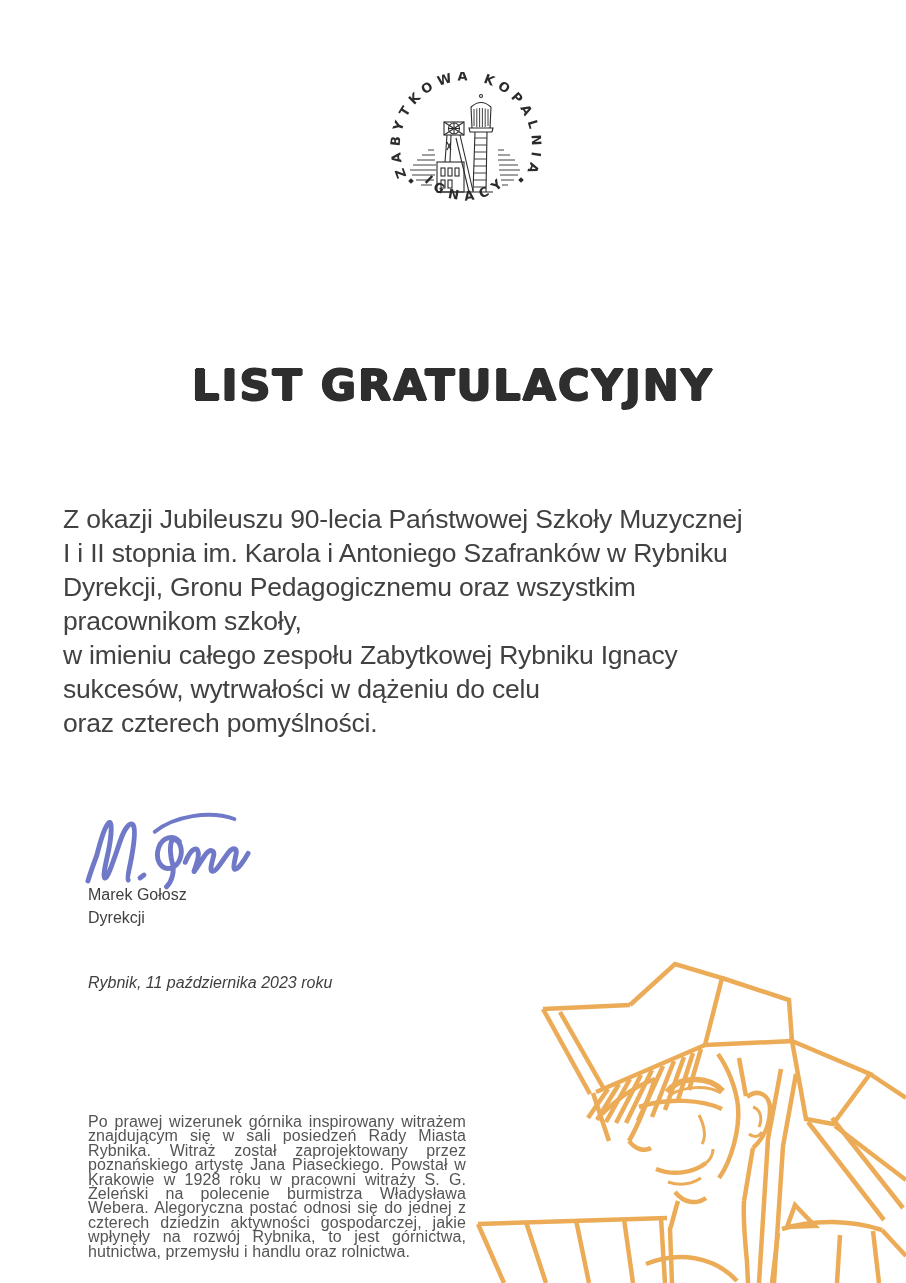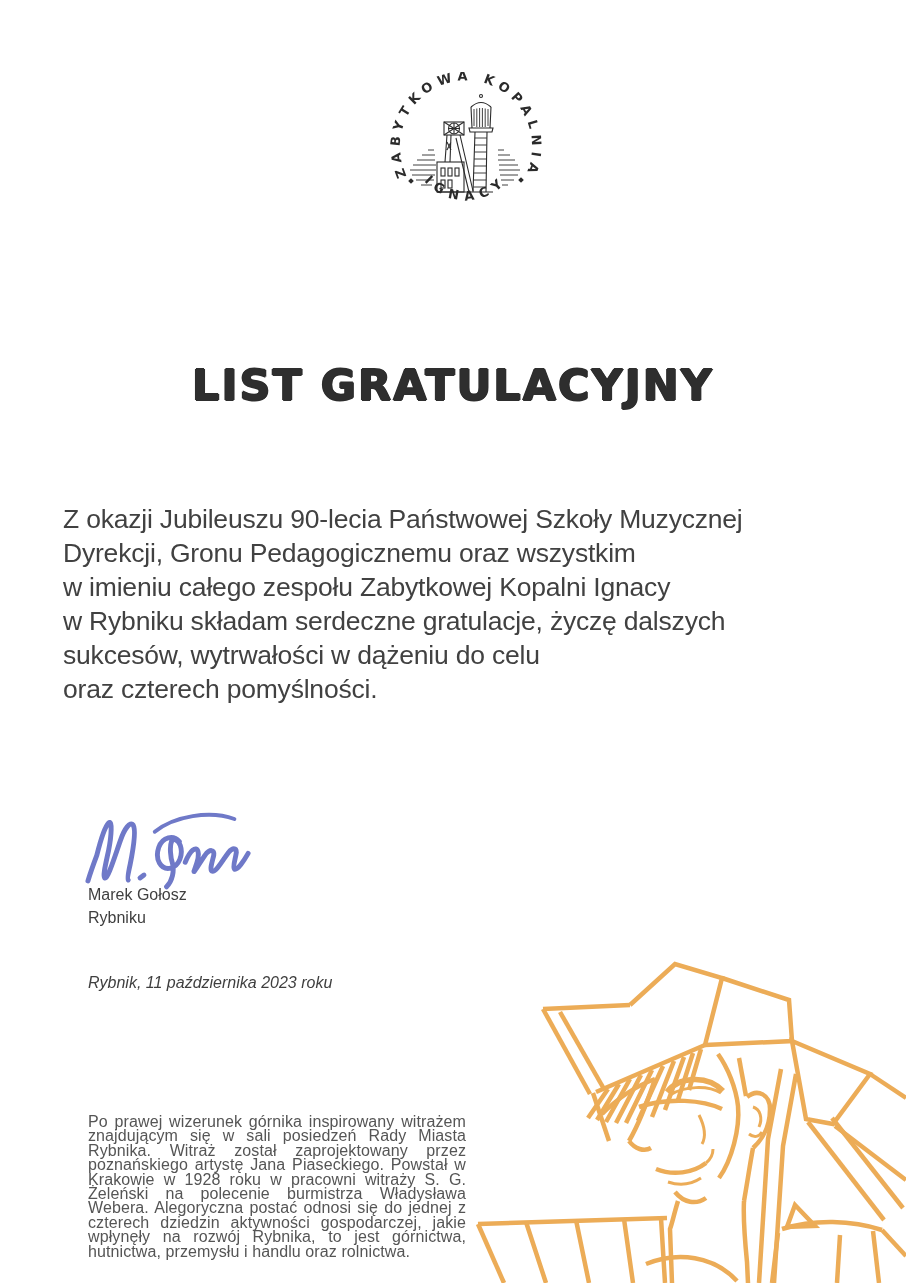--- a/index.html
+++ b/index.html
@@ -99,38 +99,39 @@
     <g class="hatch">
       <path d="M 40,78 L 46,78 M 34,83 L 47,83 M 29,88 L 47,88 M 25,93 L 48,93 M 22,98 L 48,98 M 24,103 L 47,103 M 28,108 L 46,108 M 33,113 L 44,113"></path>
       <path d="M 110,78 L 116,78 M 110,83 L 122,83 M 110,88 L 127,88 M 111,93 L 130,93 M 111,98 L 132,98 M 112,103 L 130,103 M 113,108 L 126,108 M 114,113 L 120,113"></path>
     </g>
   </svg>
 
   <div class="title">LIST GRATULACYJNY</div>
 
   <div class="body-text">
       <div>Z okazji Jubileuszu 90-lecia Państwowej Szkoły Muzycznej</div>
+      <div>I i II stopnia im. Karola i Antoniego Szafranków w Rybniku</div>
       <div>Dyrekcji, Gronu Pedagogicznemu oraz wszystkim</div>
-      <div>w imieniu całego zespołu Zabytkowej Kopalni Ignacy</div>
-      <div>w Rybniku składam serdeczne gratulacje, życzę dalszych</div>
+      <div>pracownikom szkoły,</div>
+      <div>w imieniu całego zespołu Zabytkowej Rybniku Ignacy</div>
       <div>sukcesów, wytrwałości w dążeniu do celu</div>
       <div>oraz czterech pomyślności.</div>
     </div>
 
   <svg class="signature-svg" viewBox="0 0 175 85">
     <path d="M 4,76 C 7,66 10,58 13,50 C 16,38 20,22 25,17 C 29,13 28,30 25,45 C 22,59 19,71 21,73 C 24,75 31,52 37,35 C 41,23 47,15 50,19 C 53,24 50,44 47,59 C 45,68 44,74 45,75"></path>
     <path d="M 57,73 L 61,70"></path>
     <path d="M 97,36 C 91,29 80,31 76,42 C 72,54 78,65 88,63 C 97,61 101,49 98,40 C 96,34 91,32 89,36 C 87,41 88,52 90,58 C 92,66 90,76 84,82"></path>
     <path class="swash" d="M 72,26 C 92,10 128,4 153,13"></path>
     <path d="M 103,57 C 108,45 114,40 116,46 C 118,52 113,62 112,66 C 111,69 117,59 123,50 C 128,43 133,44 132,50 C 130,58 128,64 130,66 C 134,68 141,55 147,47 C 151,42 155,42 155,47 C 154,54 151,62 153,64 C 156,66 163,55 167,48"></path>
   </svg>
 
   <div class="signer">
     <div>Marek Gołosz</div>
-    <div>Rybniku</div>
+    <div>Dyrekcji</div>
   </div>
 
   <div class="dateline">Rybnik, 11 października 2023 roku</div>
 
   <div class="footnote">Po prawej wizerunek górnika inspirowany witrażem znajdującym się w sali posiedzeń Rady Miasta Rybnika. Witraż został zaprojektowany przez poznańskiego artystę Jana Piaseckiego. Powstał w Krakowie w 1928 roku w pracowni witraży S. G. Żeleński na polecenie burmistrza Władysława Webera. Alegoryczna postać odnosi się do jednej z czterech dziedzin aktywności gospodarczej, jakie wpłynęły na rozwój Rybnika, to jest górnictwa, hutnictwa, przemysłu i handlu oraz rolnictwa.</div>
 
   <svg class="miner-svg" viewBox="0 0 450 335">
     <g>
       <path d="M 174,57 L 219,16 L 266,30 L 249,97"></path>
       <path d="M 266,30 L 333,52 L 336,93 L 249,97"></path>

